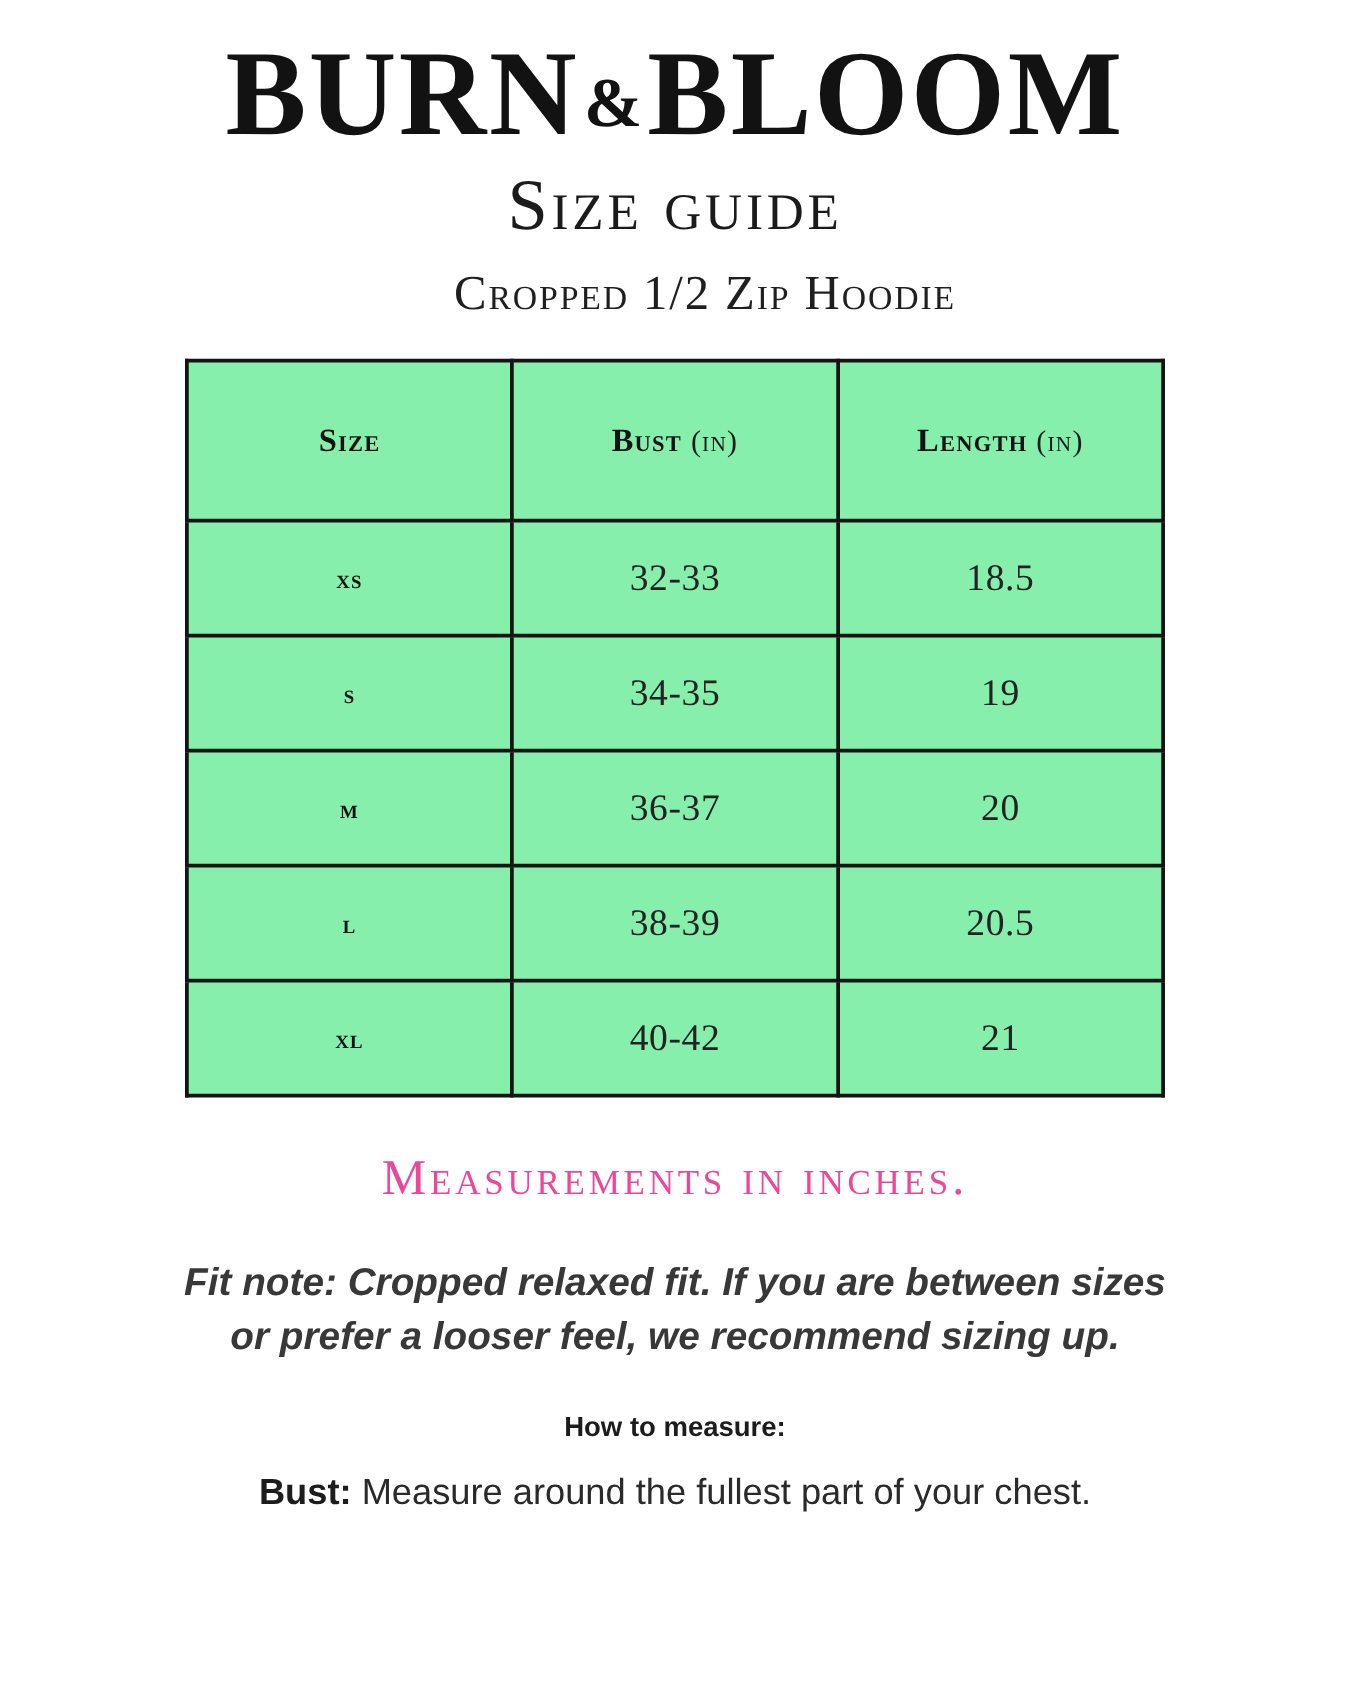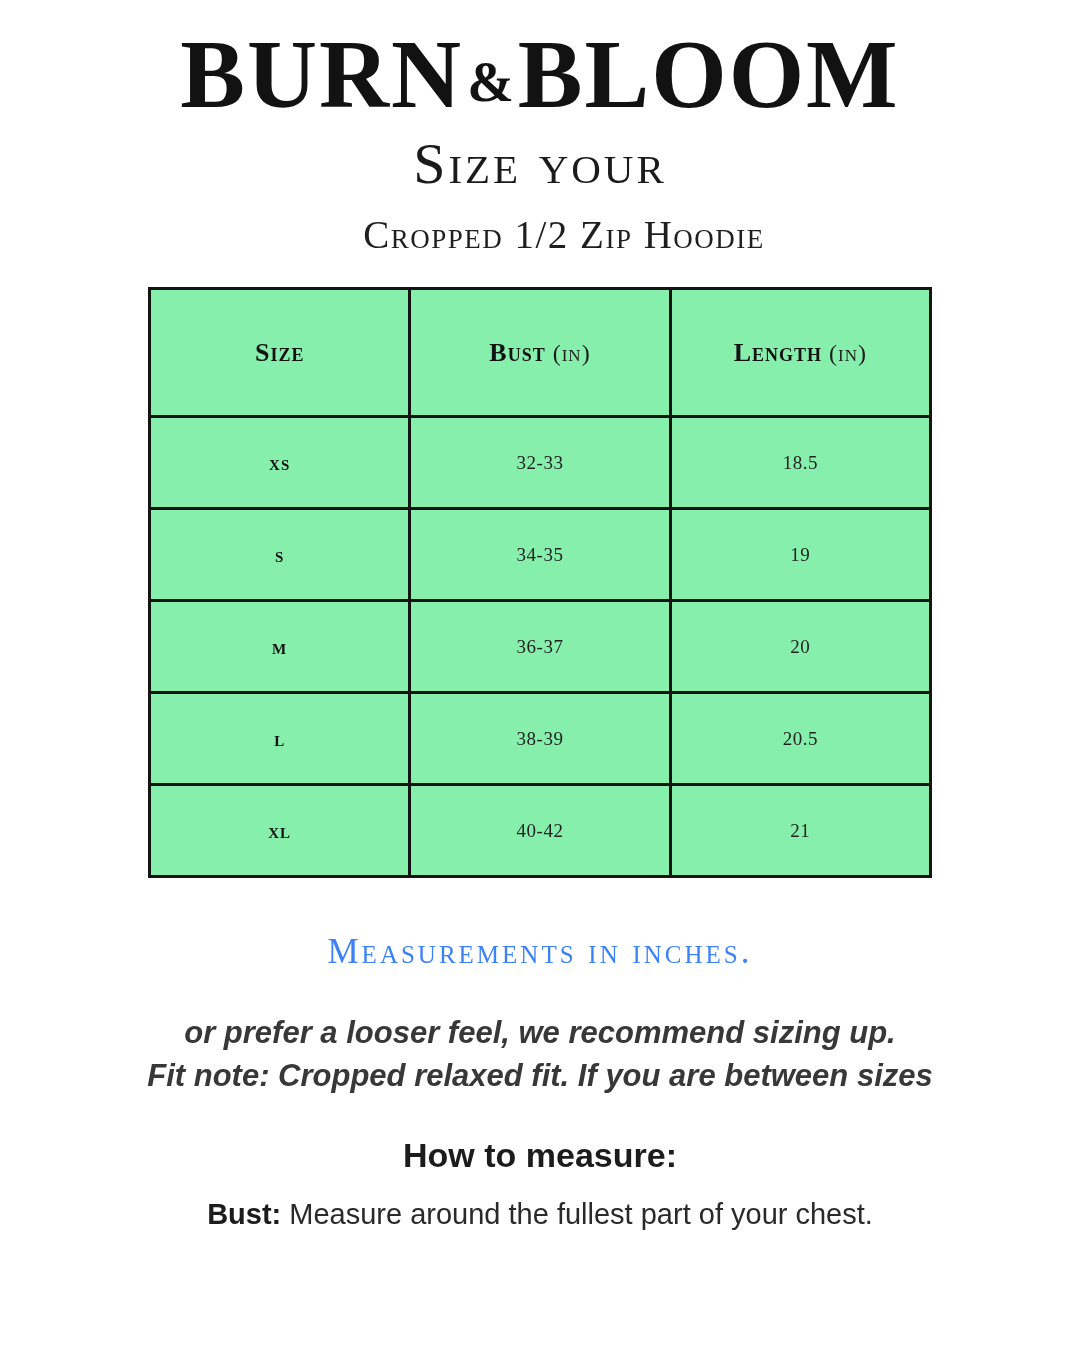--- a/index.html
+++ b/index.html
@@ -83,51 +83,51 @@
   }
   .size-cell {
     font-variant: small-caps;
     font-weight: 700;
     font-size: 22px;
     letter-spacing: 1px;
     color: #131313;
   }
   .value-cell {
     font-weight: 400;
-    font-size: 19px;
+    font-size: 30px;
     letter-spacing: 0.5px;
     color: #232323;
   }
   
   .footnote {
-    margin-top: 54px;
-    text-align: center;
-    font-variant: small-caps;
-    font-weight: 400;
-    font-size: 35px;
+    margin-top: 40px;
+    text-align: center;
+    font-variant: small-caps;
+    font-weight: 400;
+    font-size: 40px;
     letter-spacing: 3px;
-    color: #3b82f6;
+    color: #ec4899;
   }
   
   .fit-note {
     margin-top: 40px;
     text-align: center;
     font-family: "Liberation Sans", sans-serif;
     font-weight: 700;
     font-style: italic;
     font-size: 31px;
     line-height: 1.38;
     color: #383838;
   }
   
   .how-to { margin-top: 38px; font-family: "Liberation Sans", sans-serif; }
   .how-to-heading {
     text-align: center;
     font-weight: 700;
-    font-size: 34px;
+    font-size: 22px;
     color: #1c1c1c;
   }
   .measure-list {
     width: fit-content;
     margin: 18px auto 0 auto;
     text-align: center;
     font-size: 29px;
     line-height: 1.45;
     color: #2a2a2a;
   }
@@ -135,21 +135,21 @@
 </style>
 </head>
 <body>
 
 <div class="page">
 
   <div class="header">
     <div class="brand">
       <span>BURN</span><span class="amp">&amp;</span><span>BLOOM</span>
     </div>
-    <div class="size-guide">Size your</div>
+    <div class="size-guide">Size guide</div>
     <div class="subtitle">Cropped 1/2 Zip Hoodie</div>
   </div>
 
   <table class="size-table">
     <thead>
       <tr>
         <th>
           <span class="col-label">Size</span>
         </th>
         <th>
@@ -185,22 +185,22 @@
         <td class="size-cell">xl</td>
         <td class="value-cell">40-42</td>
         <td class="value-cell">21</td>
       </tr>
     </tbody>
   </table>
 
   <div class="footnote">Measurements in inches.</div>
 
   <div class="fit-note">
+    <div>Fit note: Cropped relaxed fit. If you are between sizes</div>
     <div>or prefer a looser feel, we recommend sizing up.</div>
-    <div>Fit note: Cropped relaxed fit. If you are between sizes</div>
   </div>
 
   <div class="how-to">
     <div class="how-to-heading">How to measure:</div>
     <div class="measure-list">
       <div><span class="lbl">Bust:</span><span> Measure around the fullest part of your chest.</span></div>
     </div>
   </div>
 
 </div>

